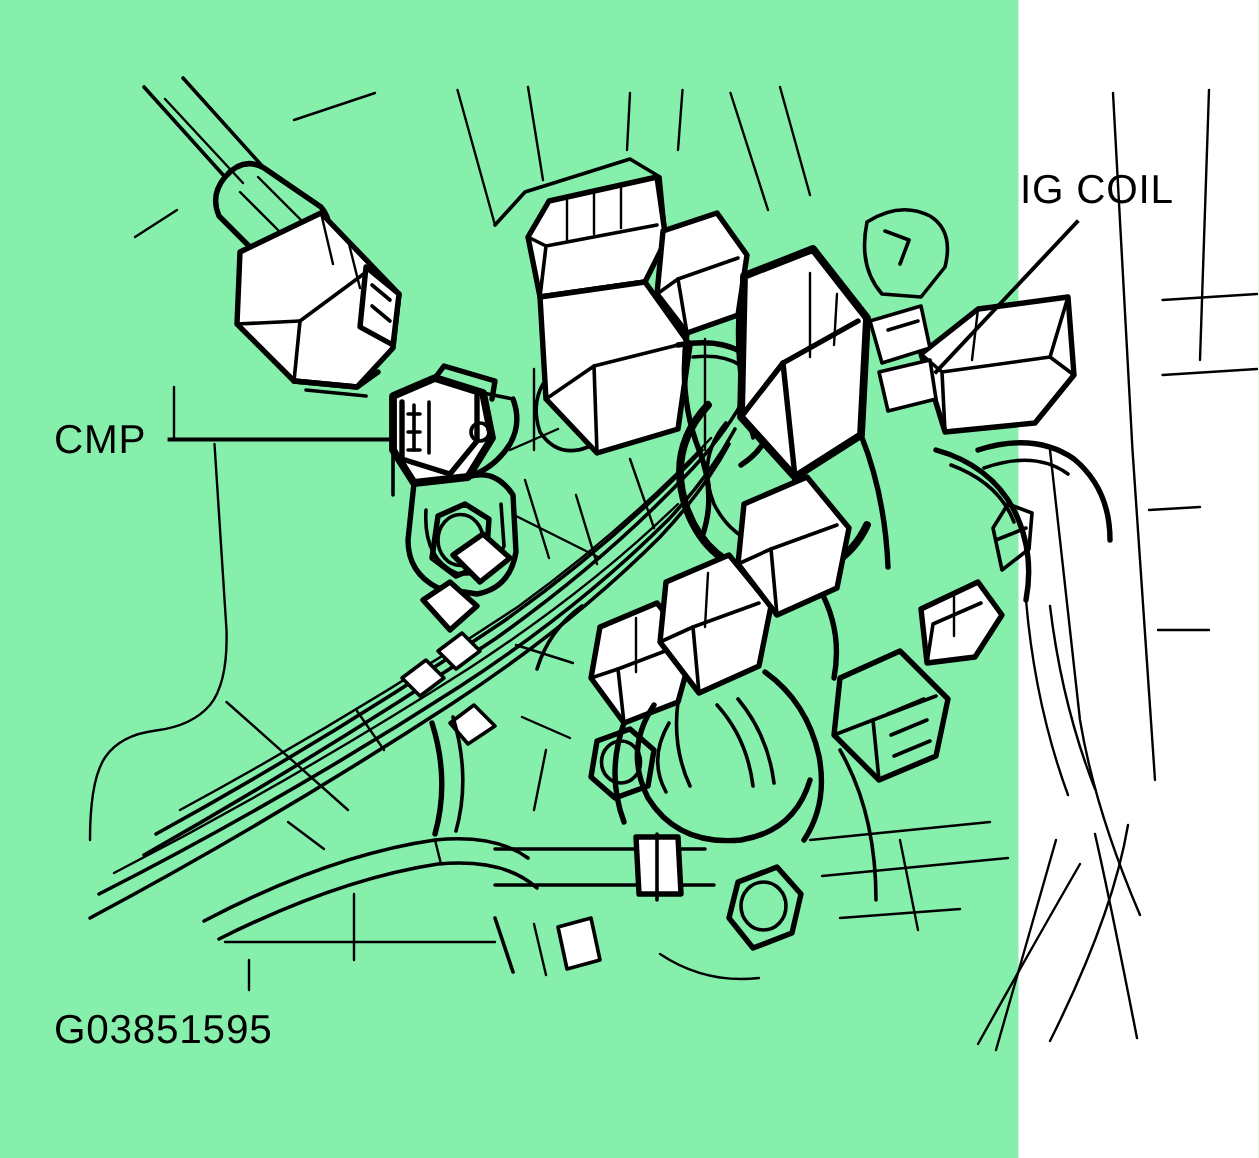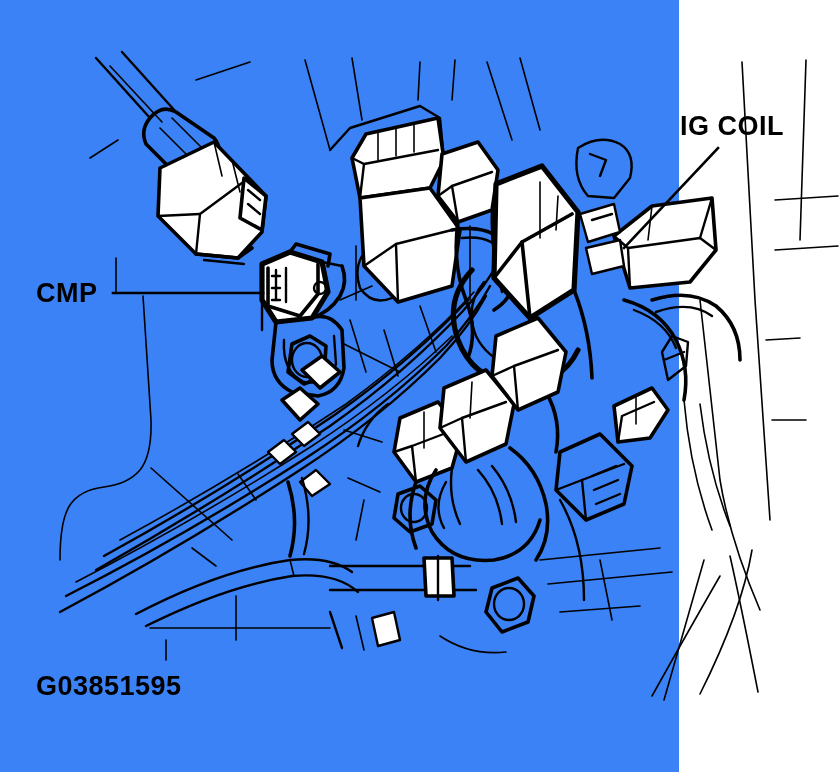--- a/index.html
+++ b/index.html
@@ -12,22 +12,21 @@
     width: 839px;
     height: 772px;
     font-family: "Liberation Sans", sans-serif;
     overflow: hidden;
     position: relative;
   }
   #figure-root {
     position: relative;
     width: 679px;
     height: 772px;
-    background: #3b82f6;
-    font-weight: bold;
+    background: #86efac;
   }
   #diagram-svg {
     position: absolute;
     left: 0;
     top: 0;
     width: 839px;
     height: 772px;
     display: block;
   }
   .ln {

